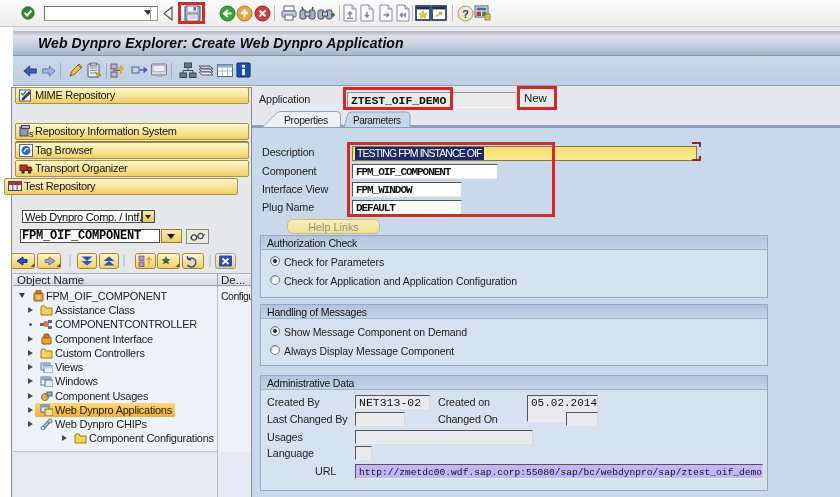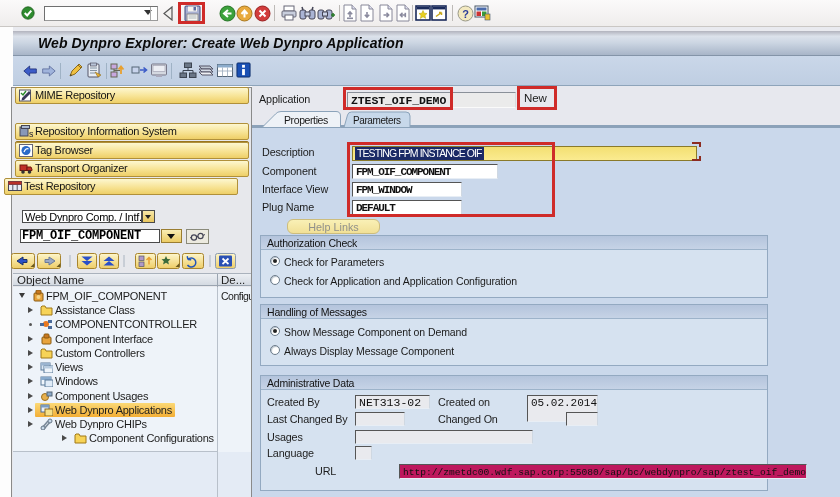--- a/index.html
+++ b/index.html
@@ -447,17 +447,17 @@
 <div class="field" style="left:527px;top:395px;width:71px;height:27px;background:#e9eaee;font-size:11px;">05.02.2014</div>
 <div class="lbl" style="left:267px;top:413px;">Last Changed By</div>
 <div class="field" style="left:355px;top:412px;width:50px;height:14px;background:#e9eaee;"></div>
 <div class="lbl" style="left:438px;top:413px;">Changed On</div>
 <div class="field" style="left:566px;top:412px;width:32px;height:14px;background:#e9eaee;"></div>
 <div class="lbl" style="left:267px;top:431px;">Usages</div>
 <div class="field" style="left:355px;top:430px;width:178px;height:14px;background:#e9eaee;"></div>
 <div class="lbl" style="left:267px;top:447px;">Language</div>
 <div class="field" style="left:355px;top:446px;width:17px;height:14px;background:#e9eaee;"></div>
 <div class="lbl" style="left:267px;top:465px;padding-left:48px;">URL</div>
-<div class="field" style="left:355px;top:464px;width:408px;height:15px;background:#be185d;font-size:9.6px;line-height:13px;margin-left:44px;">http://zmetdc00.wdf.sap.corp:55080/sap/bc/webdynpro/sap/ztest_oif_demo</div>
+<div class="field" style="left:355px;top:464px;width:408px;height:15px;background:#c4b5fd;font-size:9.6px;line-height:13px;">http://zmetdc00.wdf.sap.corp:55080/sap/bc/webdynpro/sap/ztest_oif_demo</div>
 
 <div class="redbox" style="left:343px;top:87px;width:110px;height:23px;"></div>
 <div class="redbox" style="left:517px;top:86px;width:40px;height:24px;"></div>
 <div class="redbox" style="left:347px;top:142px;width:208px;height:75px;"></div>
 
 </body></html>

